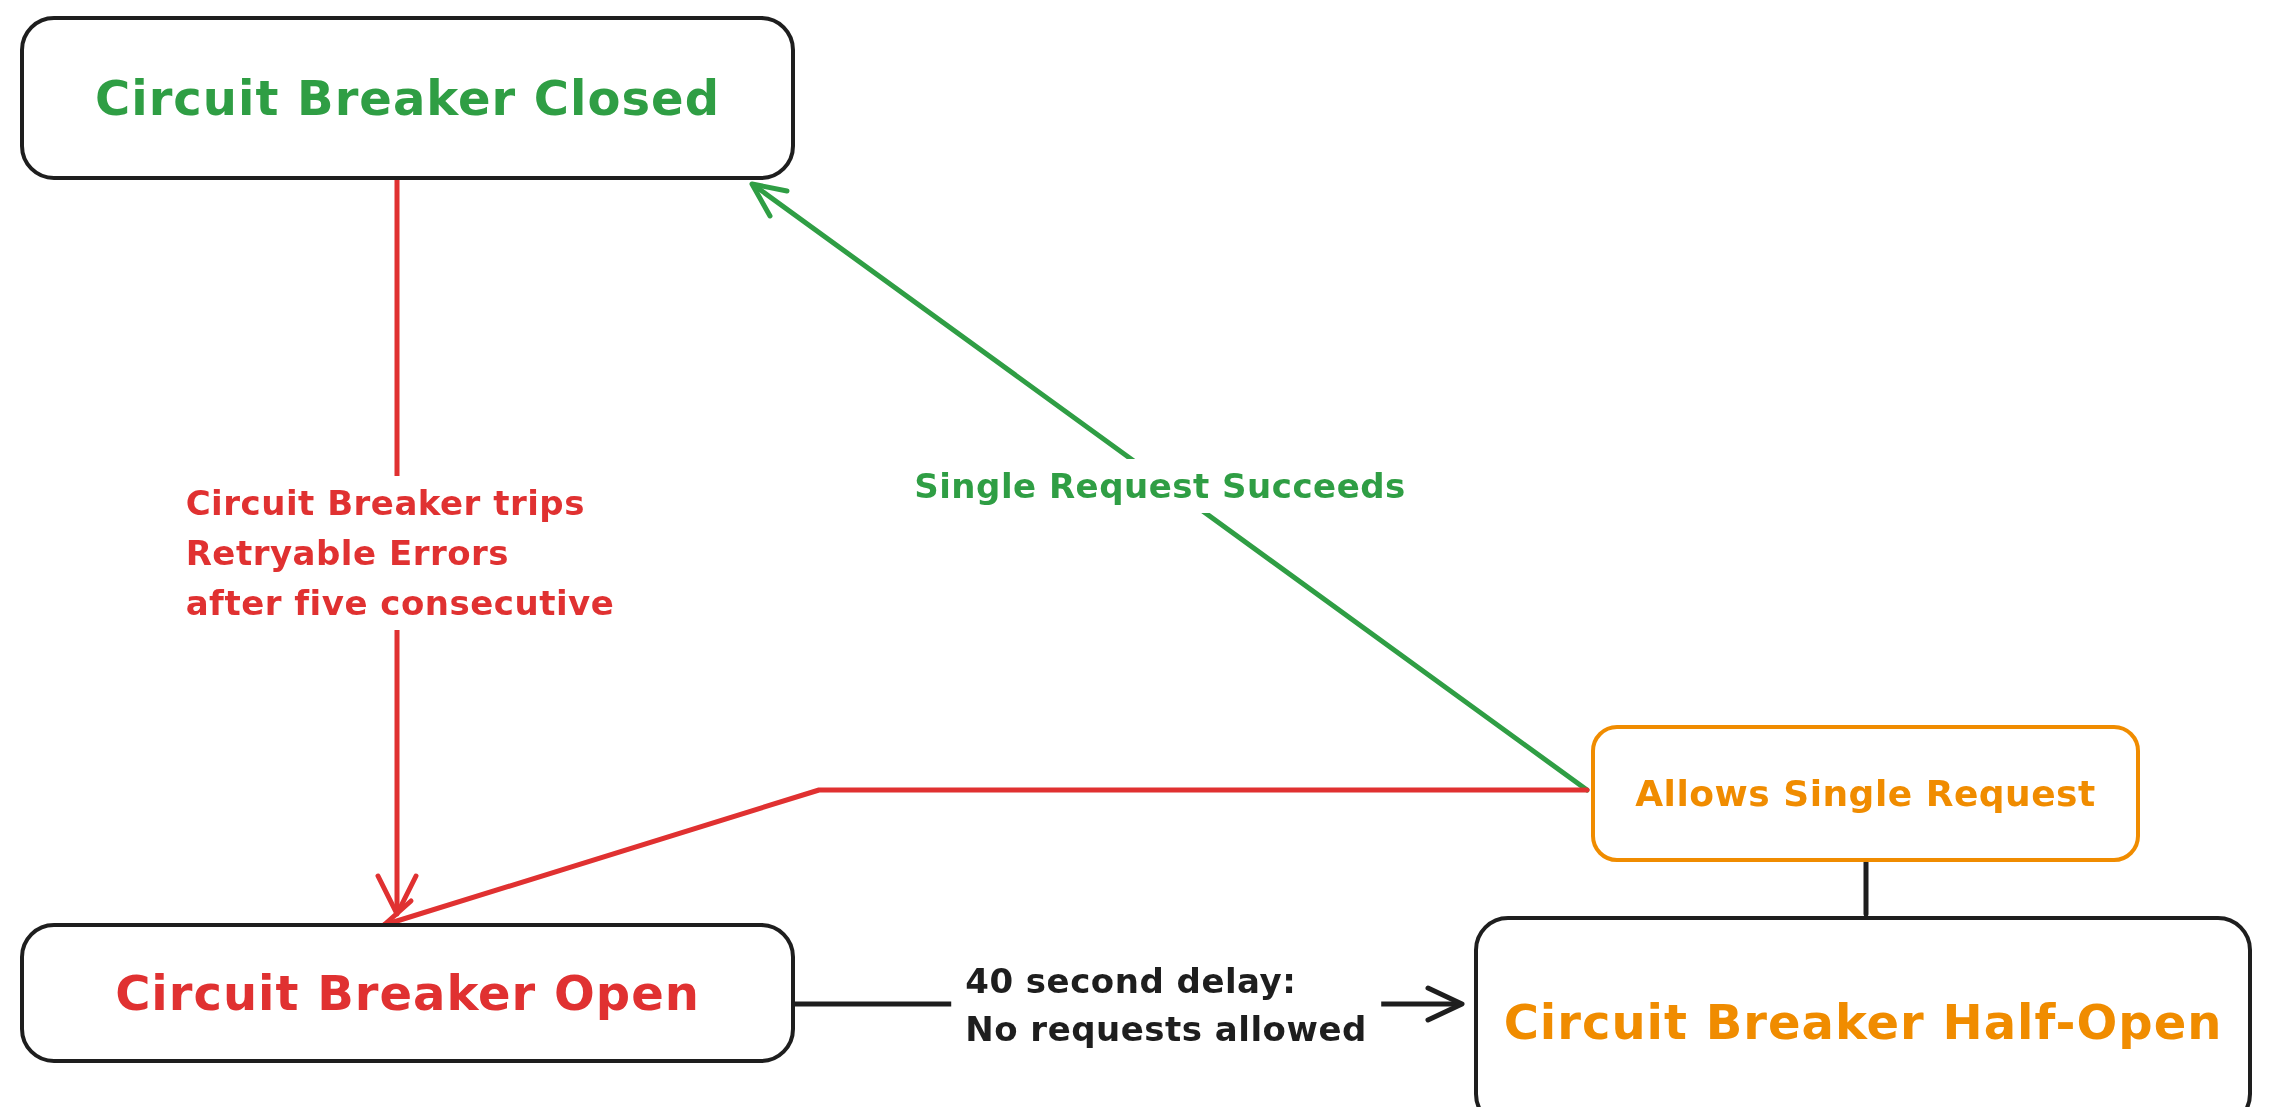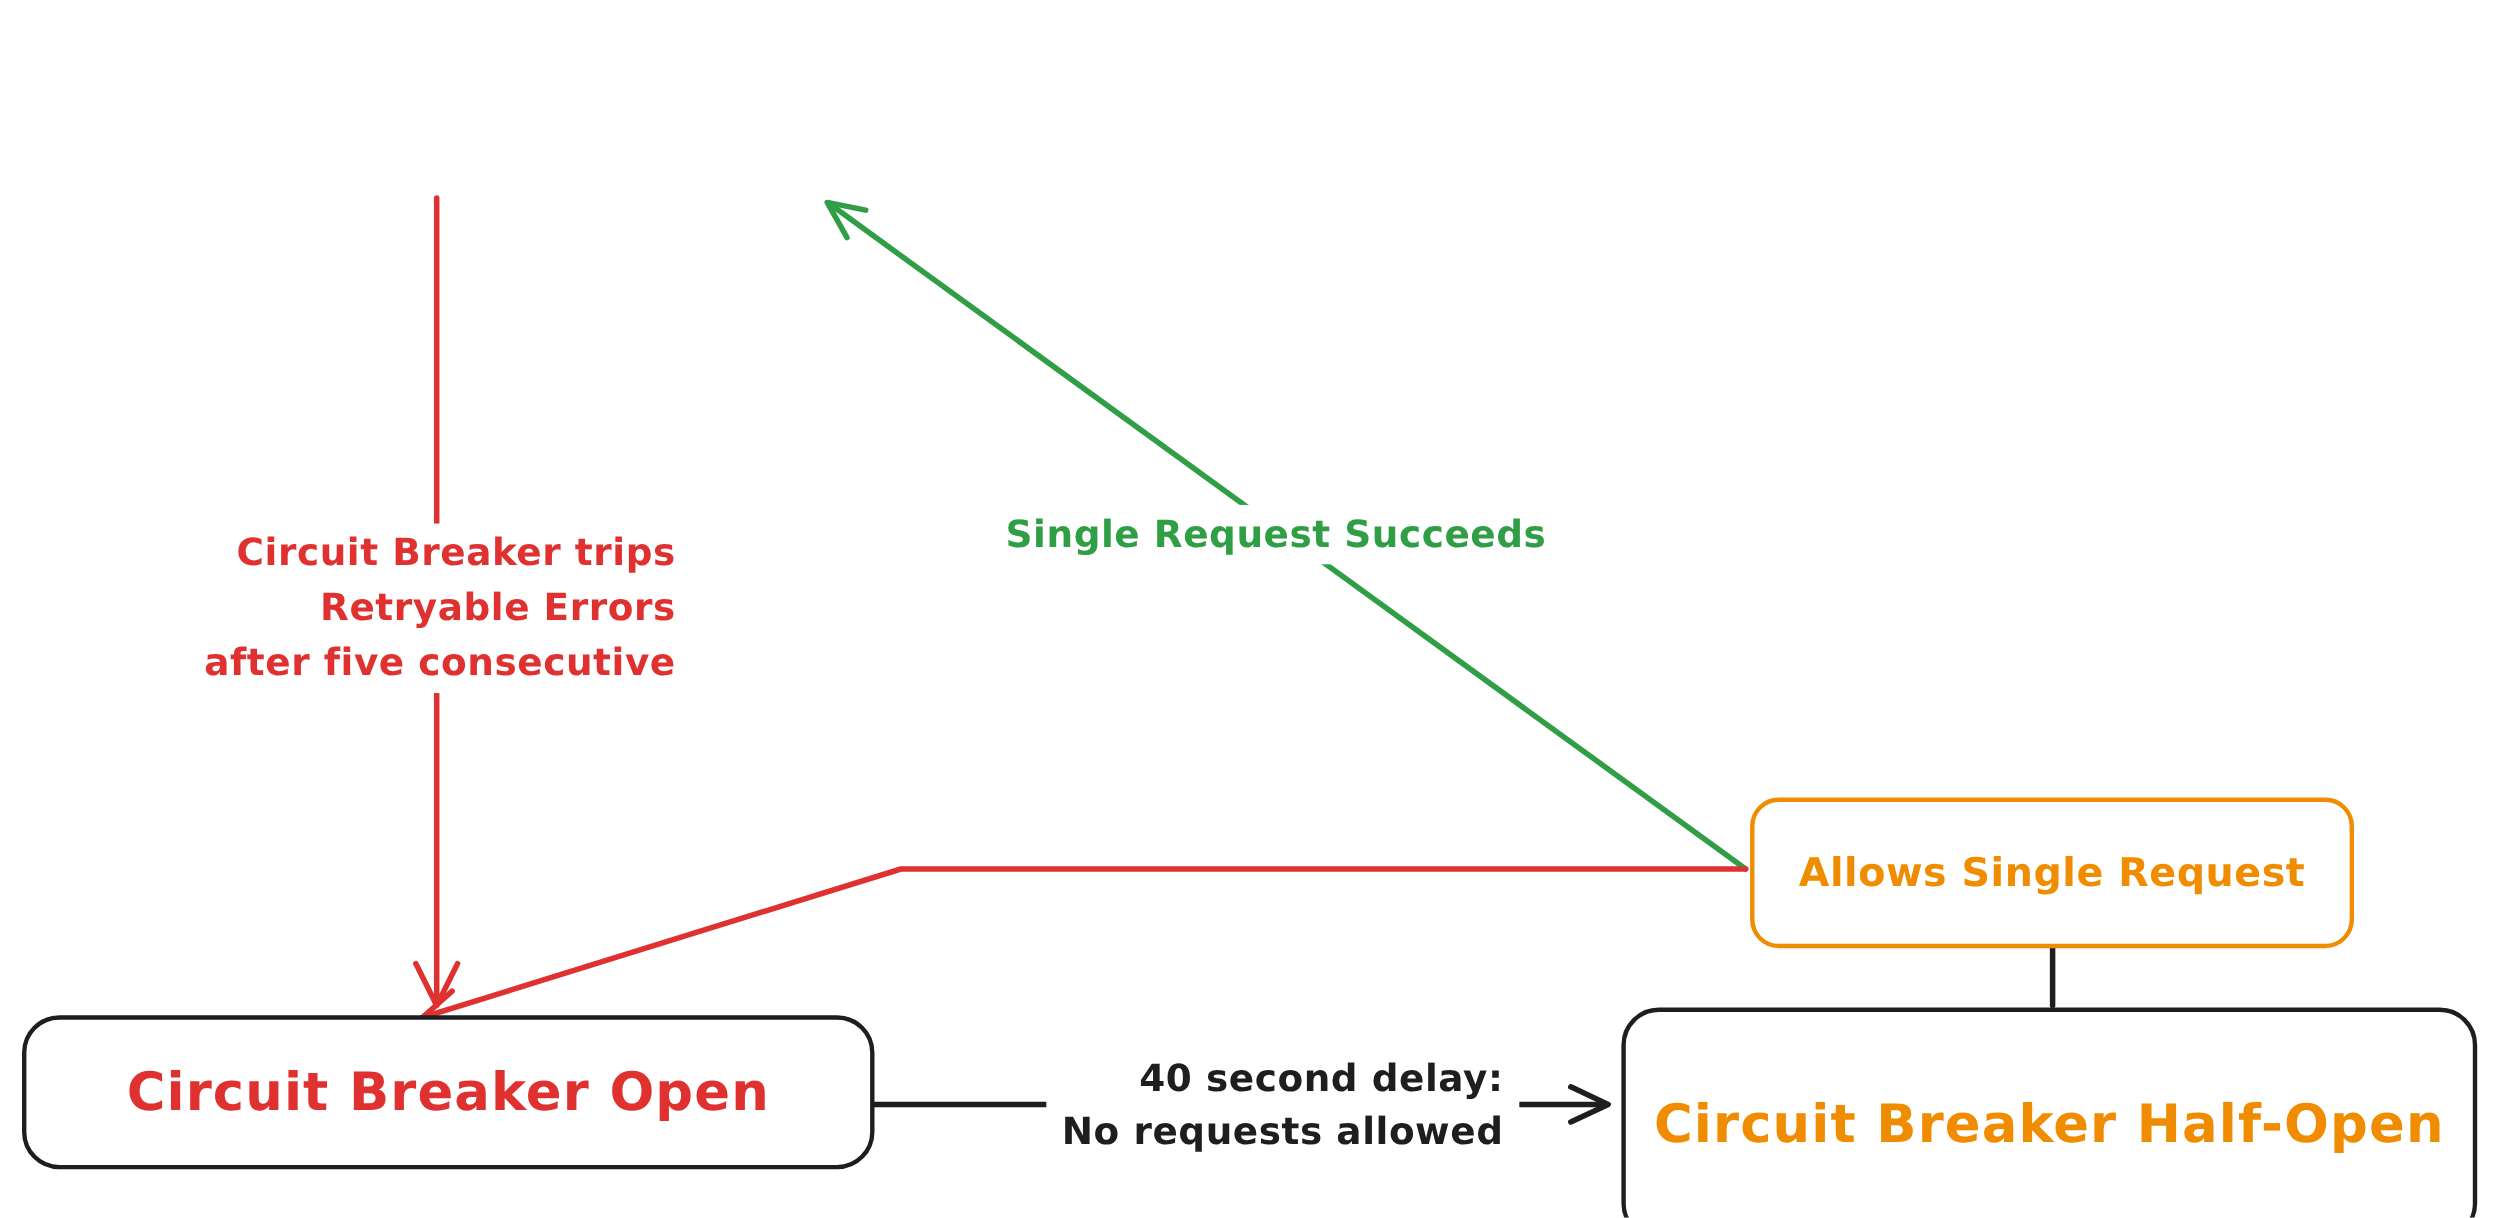--- a/index.html
+++ b/index.html
@@ -54,21 +54,21 @@
     letter-spacing: 0.5px;
   }
   .green  { color: var(--green,  #2f9e44); }
   .red    { color: var(--red,    #e03131); }
   .orange { color: var(--orange, #f08c00); }
   .black  { color: var(--black,  #1e1e1e); }
 
   .edge-label {
     position: absolute;
     transform: translate(-50%, -50%);
-    text-align: right;
+    text-align: left;
     font-size: 34px;
     font-weight: 600;
     line-height: 50px;
     background: #ffffff;
     padding: 2px 14px;
     white-space: nowrap;
     letter-spacing: 0.5px;
   }
   .label-trip     { left: 400px;  top: 553px;  }
   .label-succeeds { left: 1160px; top: 486px;  }
@@ -90,20 +90,23 @@
 
     <path d="M1587 790 L819 790 L384 925" stroke="#e03131" stroke-width="5" fill="none" stroke-linecap="round" stroke-linejoin="round"></path>
     <path d="M420 930 L384 925 L411 901" stroke="#e03131" stroke-width="5" fill="none" stroke-linecap="round" stroke-linejoin="round"></path>
 
     <path d="M795 1004 L1460 1004" stroke="#1e1e1e" stroke-width="5" fill="none" stroke-linecap="round"></path>
     <path d="M1428 988 L1462 1004 L1428 1020" stroke="#1e1e1e" stroke-width="5" fill="none" stroke-linecap="round" stroke-linejoin="round"></path>
 
     <path d="M1866 862 L1866 914" stroke="#1e1e1e" stroke-width="5" fill="none" stroke-linecap="round"></path>
   </svg>
 
+  <div class="node node-closed">
+    <span class="node-label green">Circuit Breaker Closed</span>
+  </div>
 
   <div class="node node-open">
     <span class="node-label red">Circuit Breaker Open</span>
   </div>
 
   <div class="node node-halfopen">
     <span class="node-label orange">Circuit Breaker Half-Open</span>
   </div>
 
   <div class="node node-allows">

